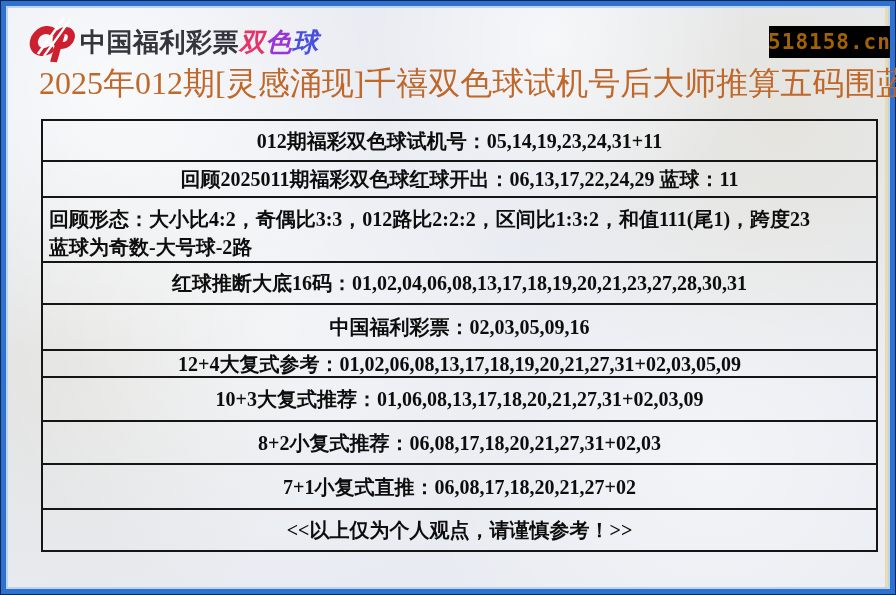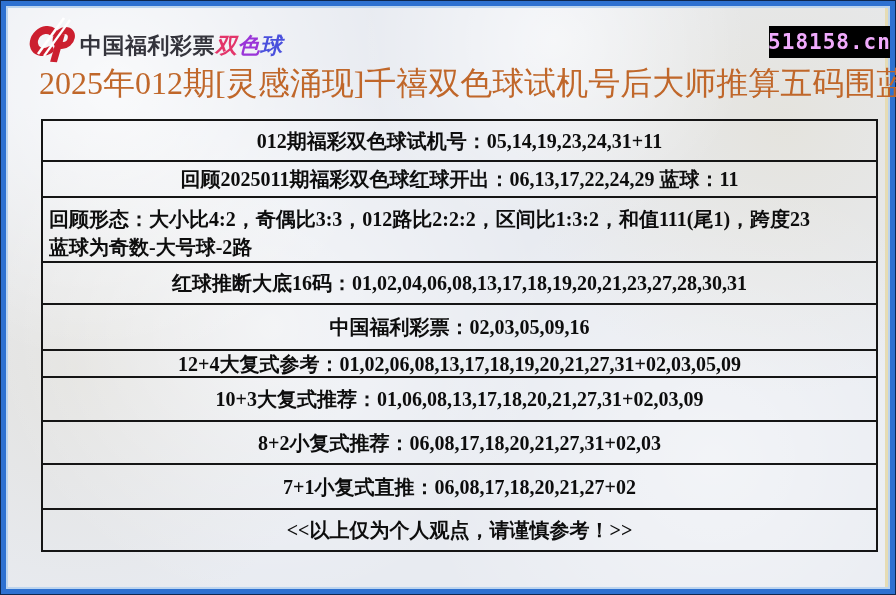--- a/index.html
+++ b/index.html
@@ -17,32 +17,32 @@
       radial-gradient(circle at 62% 6%, rgba(255,255,255,.6), rgba(255,255,255,0) 25%),
       radial-gradient(circle at 88% 20%, rgba(222,213,186,.35), rgba(222,213,186,0) 30%),
       radial-gradient(circle at 30% 55%, rgba(255,255,255,.5), rgba(255,255,255,0) 40%),
       radial-gradient(circle at 8% 62%, rgba(214,204,178,.28), rgba(214,204,178,0) 30%),
       radial-gradient(circle at 80% 78%, rgba(255,255,255,.45), rgba(255,255,255,0) 35%),
       #e8ebf1;
   }
   
   .logo{position:absolute;left:22px;top:8px;width:48px;height:50px;}
   .brand{
-    position:absolute;left:74px;top:25px;
+    position:absolute;left:74px;top:19px;
     font-family:"Liberation Sans","DejaVu Sans",sans-serif;
-    font-weight:bold;font-size:22px;color:#34343c;letter-spacing:.5px;
+    font-weight:bold;font-size:26px;color:#34343c;letter-spacing:.5px;
     white-space:nowrap;
   }
   .brand .ssq{font-style:italic;}
   .brand .c-shuang{color:#e3356a;}
   .brand .c-se{color:#9a35d8;}
   .brand .c-qiu{color:#4a50dd;}
   .badge{
     position:absolute;left:763px;top:20px;width:121px;height:32px;
-    background:#000;color:#f0abfc;
+    background:#000;color:#a16207;
     font-family:"DejaVu Sans Mono","Liberation Mono",monospace;
     font-weight:bold;font-size:21px;letter-spacing:1px;
     display:flex;align-items:center;justify-content:center;
   }
   .title{
     position:absolute;left:33px;top:56px;width:842px;
     font-size:32px;font-weight:normal;color:#c0672a;
     white-space:nowrap;letter-spacing:0;
   }
   

